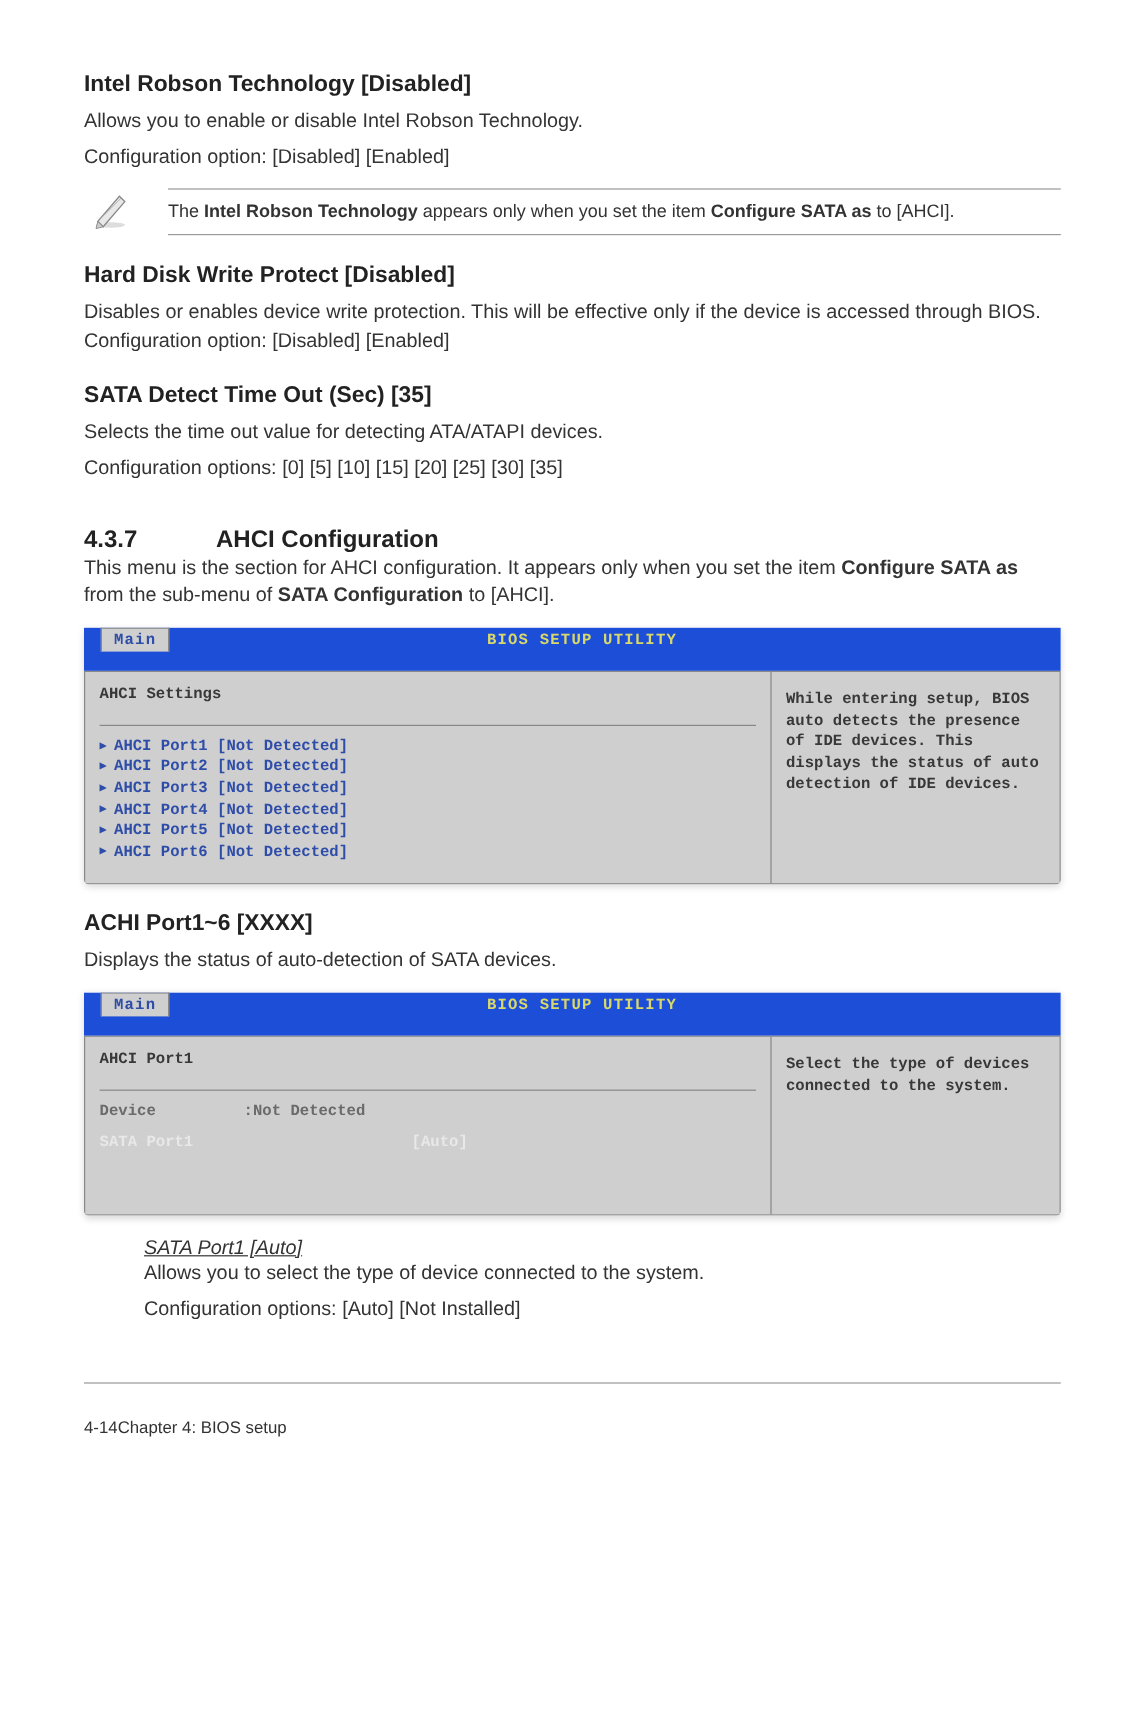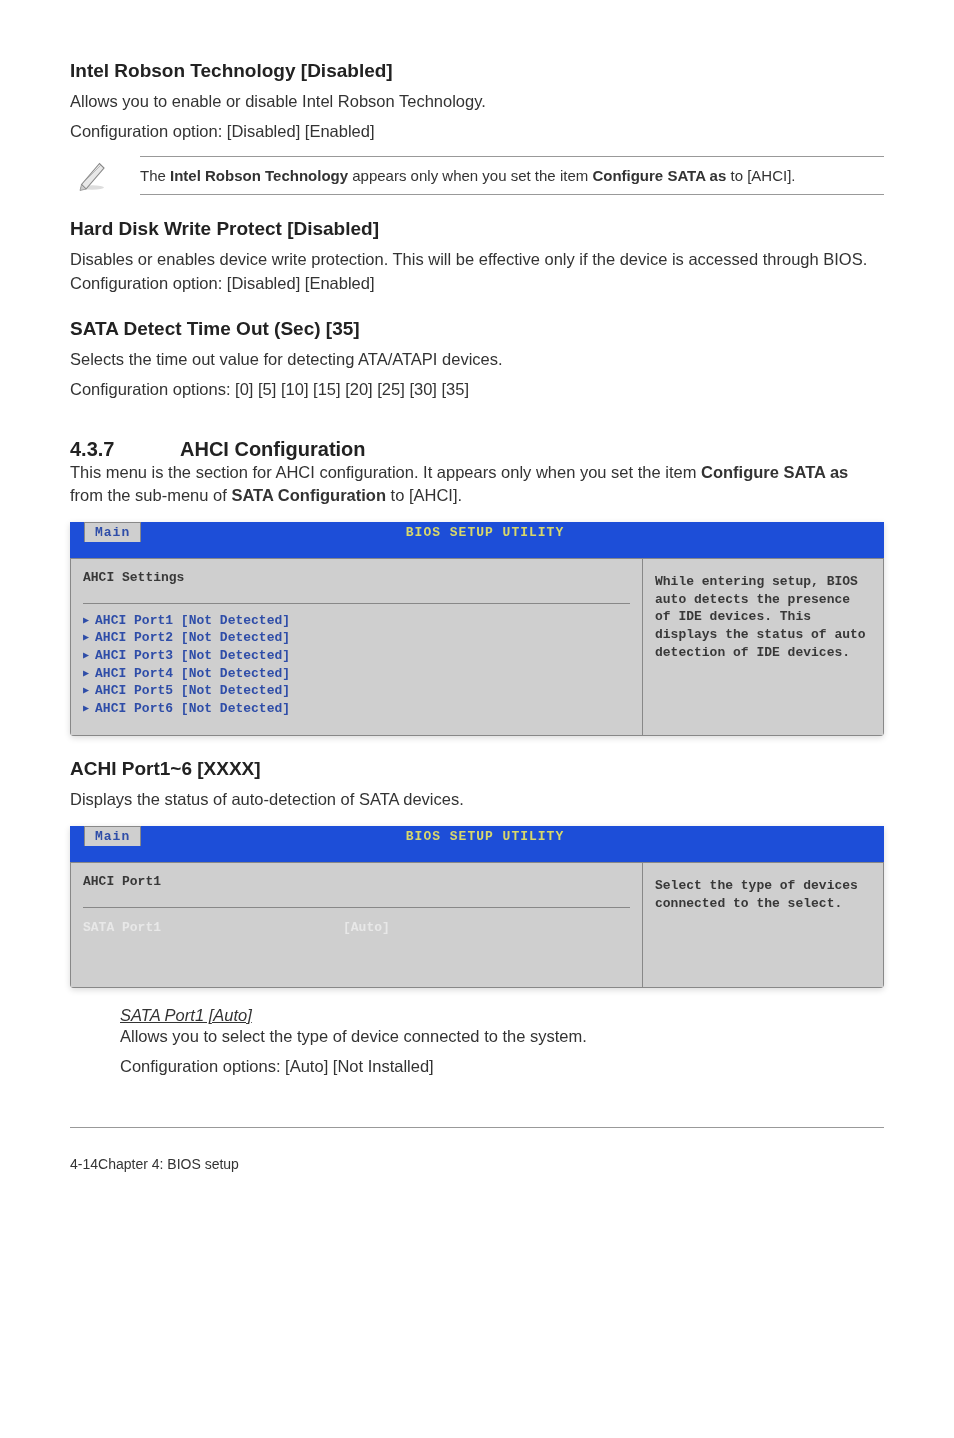--- a/index.html
+++ b/index.html
@@ -215,26 +215,29 @@
 <div class="body-text">Displays the status of auto-detection of SATA devices.</div>
 
 <div class="bios-window">
   <div class="bios-titlebar">
     <span>BIOS SETUP UTILITY</span>
     <div class="bios-tab">Main</div>
   </div>
   <div class="bios-body">
     <div class="bios-left">
       <div class="title-row">AHCI Port1</div>
+      <div class="device-row">
+        <span class="option-label" style="width:120px;display:inline-block">Device</span><span>:Not Detected</span>
+      </div>
       <div class="option-row">
         <span class="option-label">SATA Port1</span><span>[Auto]</span>
       </div>
       <div style="height:30px"></div>
     </div>
-    <div class="bios-right">Select the type of devices connected to the select.</div>
+    <div class="bios-right">Select the type of devices connected to the system.</div>
   </div>
 </div>
 
 <div class="indent-block">
   <div class="small-italic-underline">SATA Port1 [Auto]</div>
   <div class="body-text">Allows you to select the type of device connected to the system.</div>
   <div class="body-text">Configuration options: [Auto] [Not Installed]</div>
 </div>
 
 <div class="footer">

